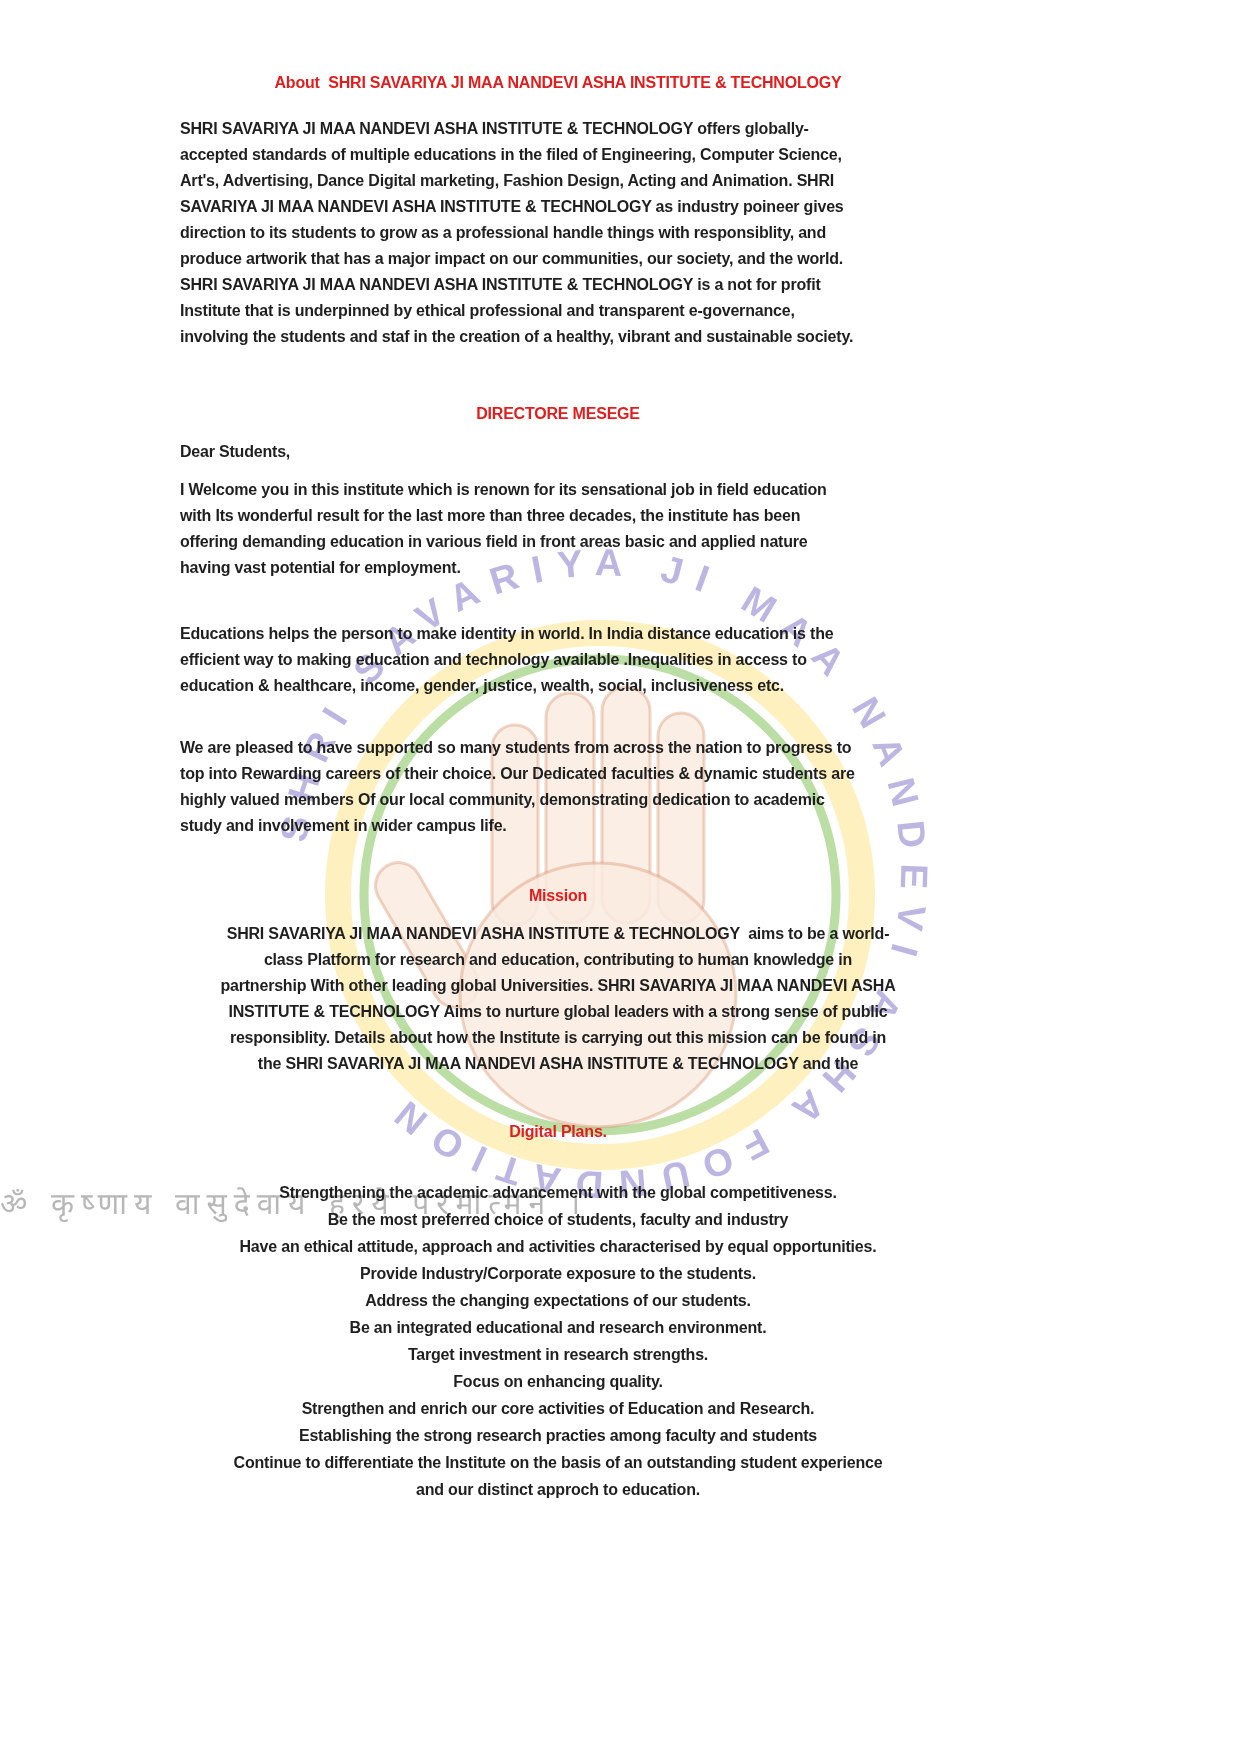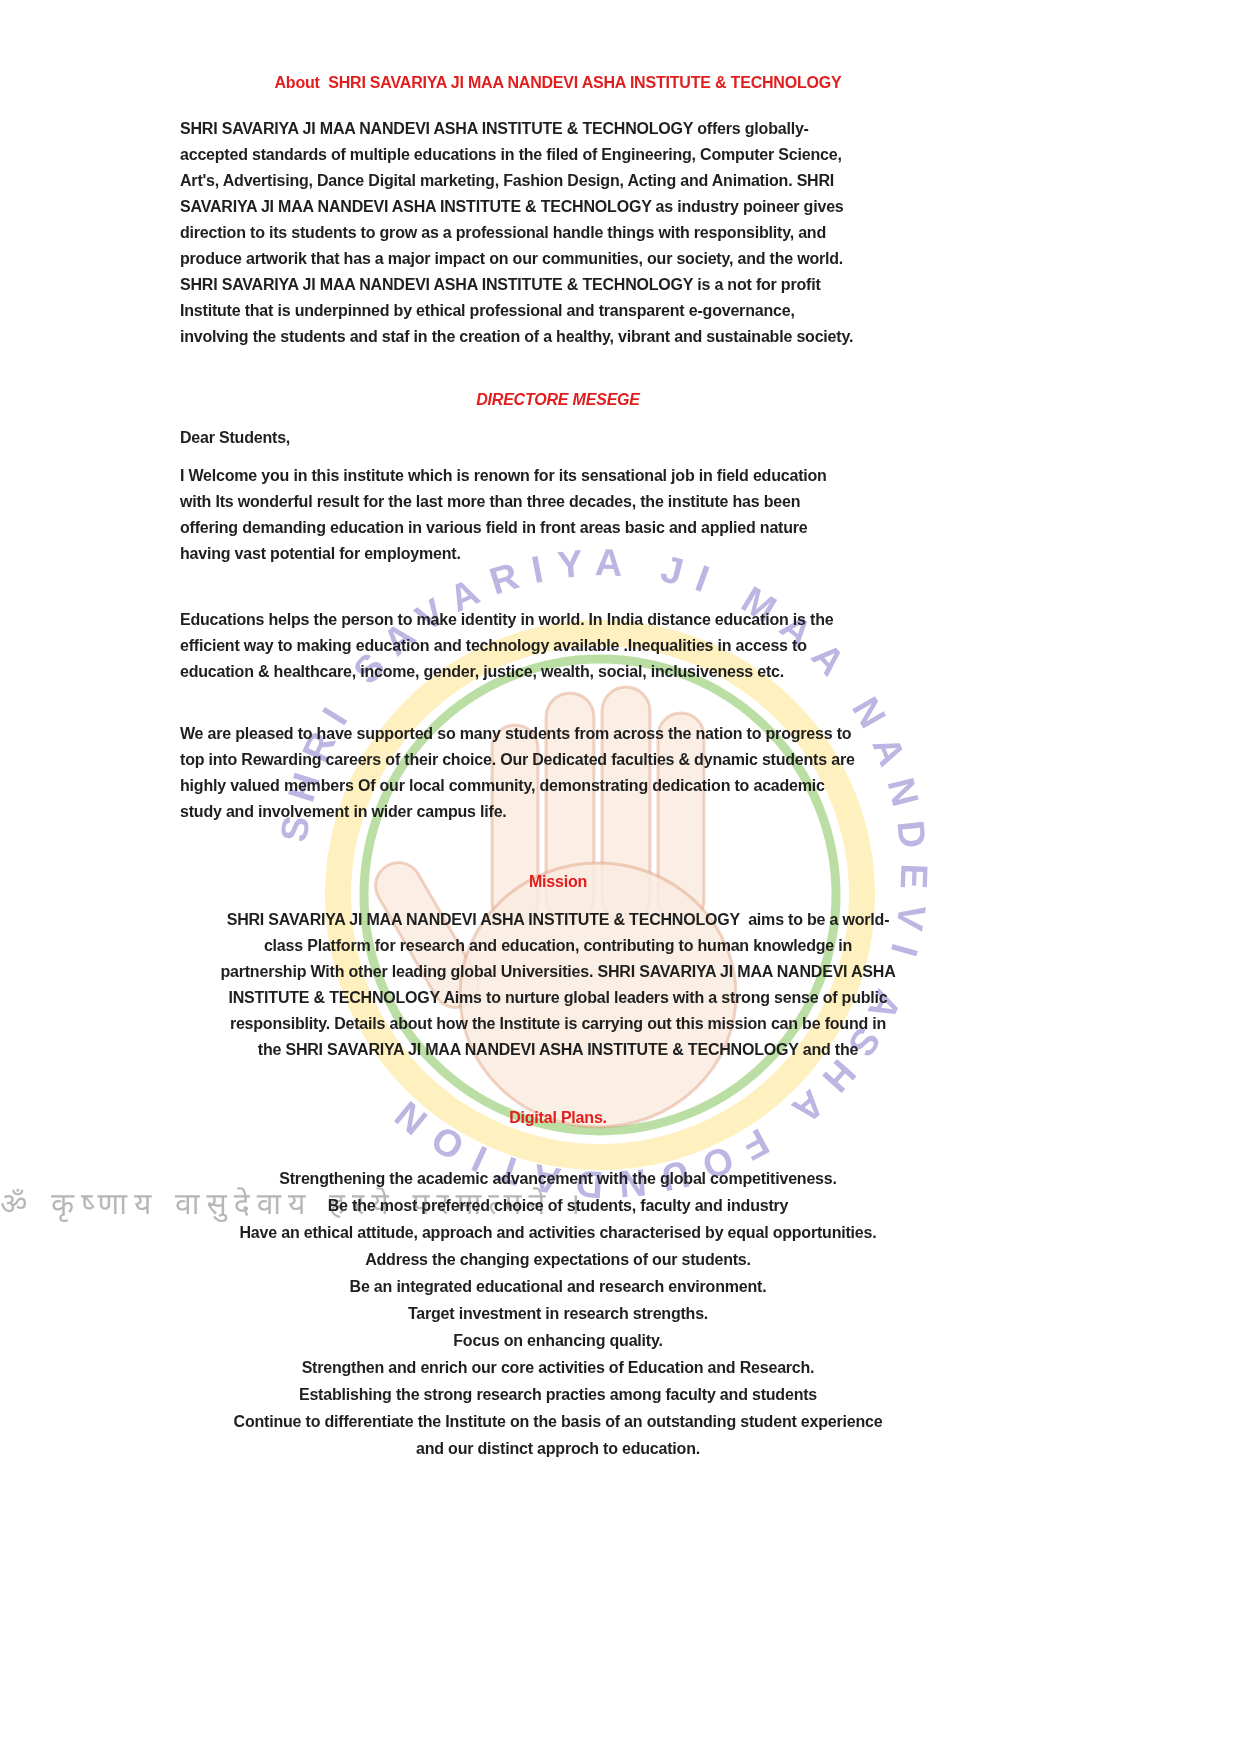--- a/index.html
+++ b/index.html
@@ -34,21 +34,21 @@
     font-size:16px;line-height:26px;letter-spacing:-0.2px;
     text-align:center;margin:0;white-space:pre;
     font-weight:700;
   }
   .body{
     font-size:16px;line-height:26px;letter-spacing:-0.2px;
     margin:12px;white-space:pre;font-weight:700;
   }
   .center{text-align:center;}
   .title{margin-bottom:20px;}
-  .dir-heading{margin-top:37px;font-style:italic;}
+  .dir-heading{margin-top:51px;}
   .p2{margin-top:40px;}
   .p3{margin-top:36px;}
   .mission-heading{margin-top:44px;}
   .action-heading{margin-top:42px;}
   .action-list{margin-top:34px;}
   .action-list .item{
     font-size:16px;line-height:27px;letter-spacing:-0.2px;
     text-align:center;white-space:pre;font-weight:700;
   }
 </style>
@@ -115,20 +115,21 @@
 partnership With other leading global Universities. SHRI SAVARIYA JI MAA NANDEVI ASHA
 INSTITUTE &amp; TECHNOLOGY Aims to nurture global leaders with a strong sense of public
 responsiblity. Details about how the Institute is carrying out this mission can be found in
 the SHRI SAVARIYA JI MAA NANDEVI ASHA INSTITUTE &amp; TECHNOLOGY and the</p>
 
   <h2 class="heading action-heading">Digital Plans.</h2>
   <div class="action-list">
     <div class="item">Strengthening the academic advancement with the global competitiveness.</div>
     <div class="item">Be the most preferred choice of students, faculty and industry</div>
     <div class="item">Have an ethical attitude, approach and activities characterised by equal opportunities.</div>
+    <div class="item">Provide Industry/Corporate exposure to the students.</div>
     <div class="item">Address the changing expectations of our students.</div>
     <div class="item">Be an integrated educational and research environment.</div>
     <div class="item">Target investment in research strengths.</div>
     <div class="item">Focus on enhancing quality.</div>
     <div class="item">Strengthen and enrich our core activities of Education and Research.</div>
     <div class="item">Establishing the strong research practies among faculty and students</div>
     <div class="item">Continue to differentiate the Institute on the basis of an outstanding student experience
 and our distinct approch to education.</div>
   </div>
 

